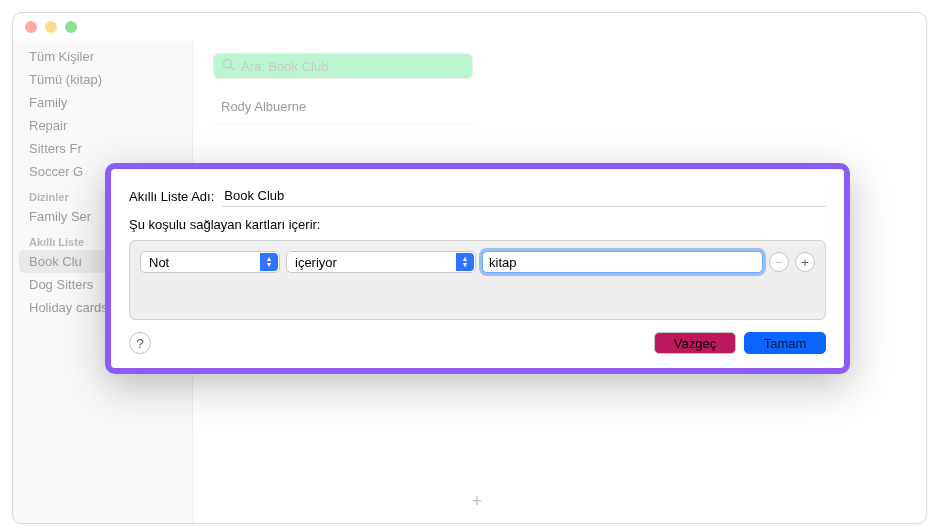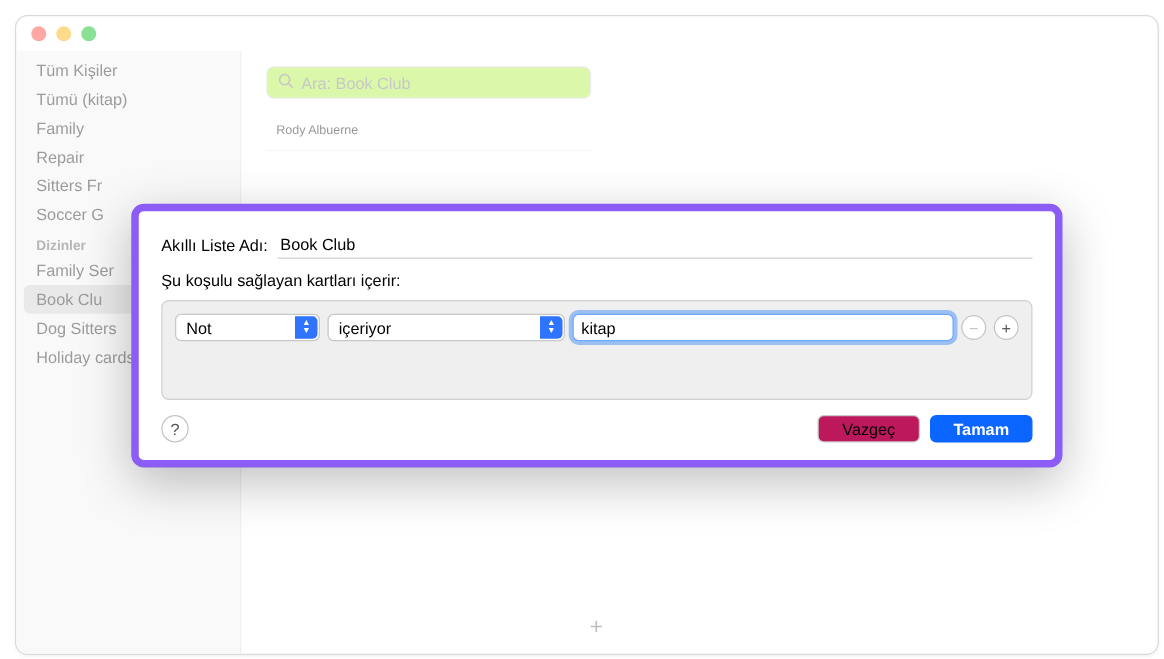--- a/index.html
+++ b/index.html
@@ -57,37 +57,37 @@
     position: relative;
     padding: 12px 20px;
   }
   .search-field {
     display: flex;
     align-items: center;
     width: 260px;
     height: 26px;
     border: 1px solid #dcdcdc;
     border-radius: 6px;
-    background: #bef264;
+    background: #86efac;
     padding: 0 8px;
     color: #999;
     gap: 6px;
   }
   .search-field input {
     border: none;
     outline: none;
     font-size: 13px;
     flex: 1;
     background: transparent;
     color: #333;
   }
   .search-field input::placeholder { color: #9a9a9a; }
   .contact-row {
     padding: 20px 8px 10px 8px;
-    font-size: 10px;
+    font-size: 13px;
     color: #444;
     border-bottom: 1px solid #eee;
     width: 260px;
   }
   .add-button {
     position: absolute;
     bottom: 10px;
     left: 270px;
     width: 28px;
     height: 24px;
@@ -158,21 +158,21 @@
     background: #2f74ff;
     border-radius: 0 4px 4px 0;
     display: flex;
     flex-direction: column;
     align-items: center;
     justify-content: center;
     color: #fff;
     font-size: 7px;
     line-height: 6px;
   }
-  .sel-field { width: 116px; }
+  .sel-field { width: 140px; }
   .sel-op { width: 190px; }
   .rule-text {
     flex: 1;
     height: 22px;
     border: 1px solid #c8c8c8;
     border-radius: 5px;
     padding: 0 6px;
     font-size: 13px;
     outline: none;
     box-shadow: 0 0 0 3px rgba(0,103,244,0.35);
@@ -213,22 +213,22 @@
     border-radius: 5px;
     border: 1px solid #c8c8c8;
     background: #be185d;
     font-size: 13px;
     cursor: pointer;
     margin-left: 8px;
   }
   .mac-button.primary {
     background: #0a66ff;
     border-color: #0a66ff;
-    color: #ffffff;
-    font-weight: 700;
+    color: #0f172a;
+    font-weight: 400;
   }
   svg.magnifier { width: 13px; height: 13px; }
 </style>
 </head>
 <body>
 
 <div class="window">
 
   <div class="titlebar">
     <div class="traffic-light red"></div>
@@ -243,20 +243,21 @@
 
       <div class="sidebar-item">Tümü (kitap)</div>
       <div class="sidebar-item">Family</div>
       <div class="sidebar-item">Repair</div>
       <div class="sidebar-item">Sitters Fr</div>
       <div class="sidebar-item">Soccer G</div>
 
       <div class="sidebar-heading">Dizinler</div>
       <div class="sidebar-item">Family Ser</div>
 
+      <div class="sidebar-heading">Akıllı Liste</div>
       <div class="sidebar-item selected">Book Clu</div>
       <div class="sidebar-item">Dog Sitters</div>
       <div class="sidebar-item">Holiday cards</div>
     </div>
 
     <div class="content">
       <div class="search-field">
         <span>
           <svg class="magnifier" viewBox="0 0 16 16" fill="none" stroke="#9a9a9a" stroke-width="1.6">
             <circle cx="7" cy="7" r="5"></circle>

